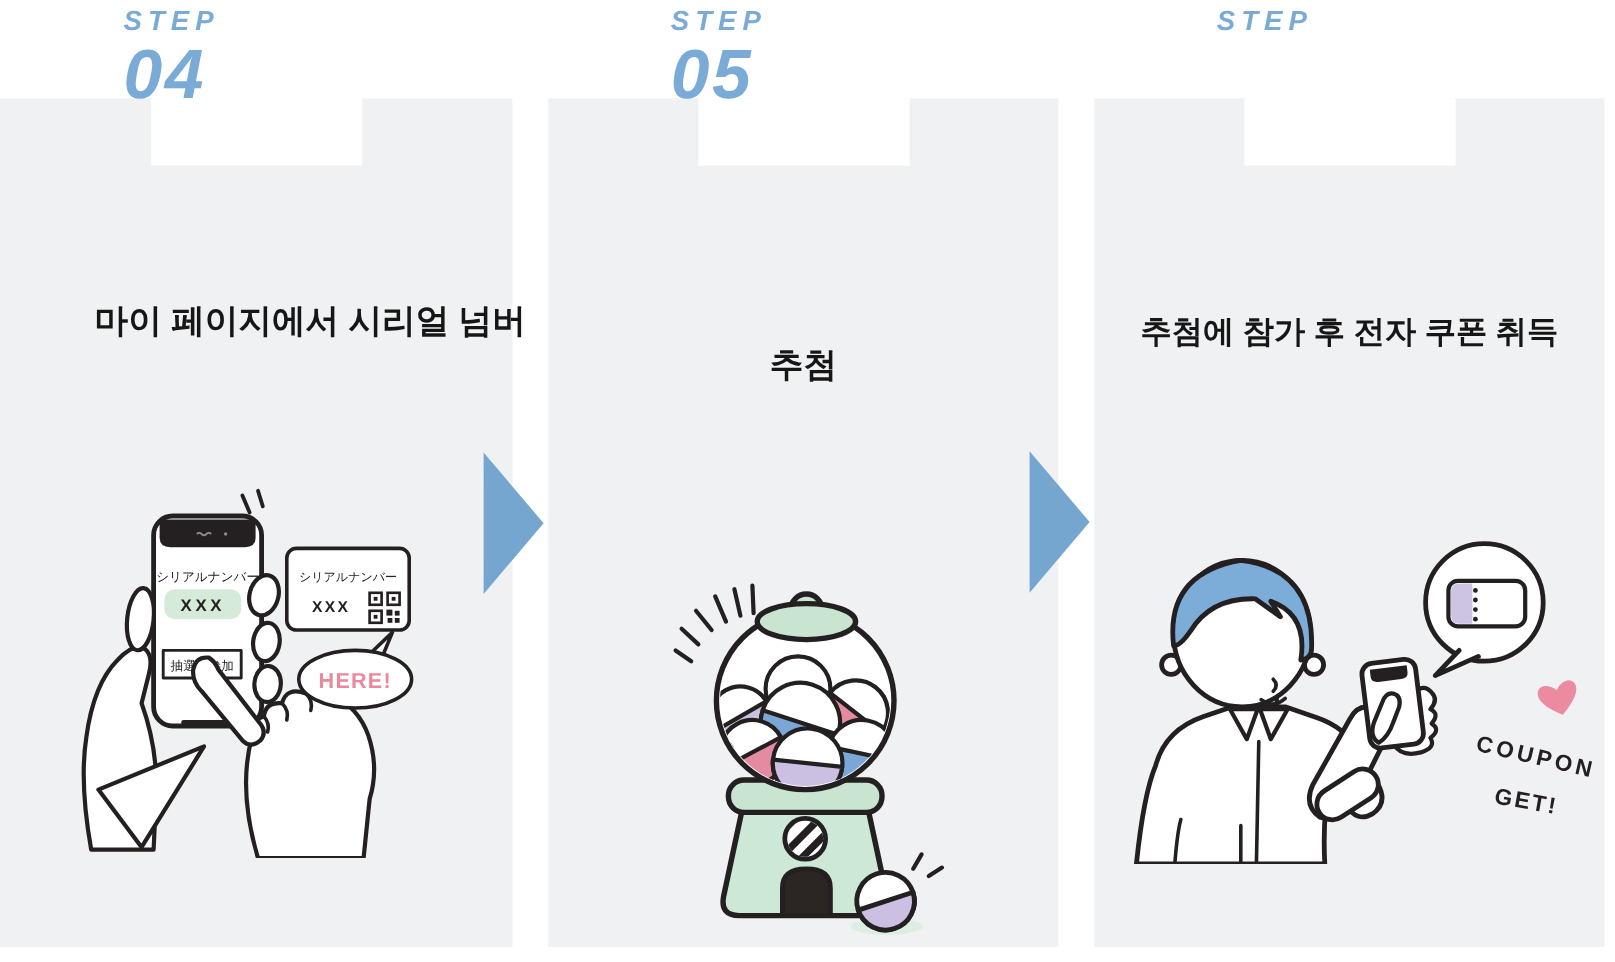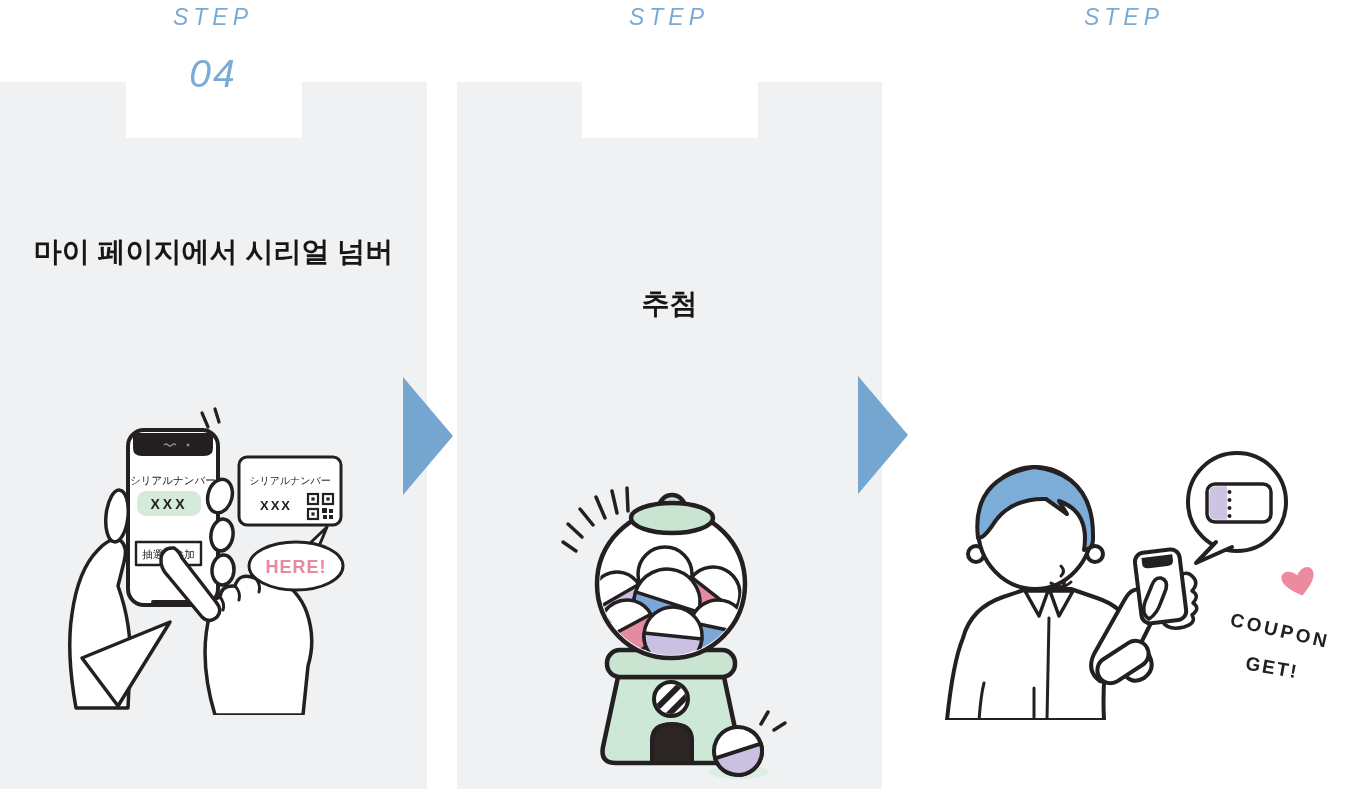--- a/index.html
+++ b/index.html
@@ -5,29 +5,29 @@
   html,body{margin:0;padding:0;background:#ffffff;}
   body{width:1346px;height:802px;overflow:hidden;font-family:"Liberation Sans",sans-serif;}
   #page{position:relative;width:1346px;height:802px;background:#fff;}
 
   .card{position:absolute;top:82px;height:707px;background:var(--card-bg,#eff1f3);}
   #card1{left:0;width:427px;}
   #card2{left:457px;width:425px;}
   #card3{left:912px;width:425px;}
   .notch{position:absolute;top:0;left:50%;transform:translateX(-50%);width:176px;height:56px;background:#ffffff;}
 
-  .step-header{position:absolute;top:4px;width:220px;text-align:center;color:var(--accent,#79abd6);
-    font-style:italic;font-weight:normal;z-index:3;}
+  .step-header{position:absolute;top:4px;width:220px;text-align:left;color:var(--accent,#79abd6);
+    font-style:italic;font-weight:bold;z-index:3;}
   #sh1{left:103px;} #sh2{left:559px;} #sh3{left:1014px;}
   .step-label{font-size:23px;letter-spacing:5px;}
-  .step-number{font-size:39px;line-height:0.95;margin-top:24px;letter-spacing:2px;}
+  .step-number{font-size:58px;line-height:0.95;margin-top:4px;letter-spacing:2px;}
 
   .heading{position:absolute;left:0;width:100%;text-align:center;font-weight:700;
     color:var(--heading-ink,#161616);font-size:28px;line-height:44px;}
-  #card1 .heading{top:148px;}
+  #card1 .heading{top:164px;padding-left:45px;}
   #card2 .heading{top:200px;}
   #card3 .heading{top:172px;font-size:26px;}
 
   .arrow{position:absolute;width:0;height:0;border-top:59px solid transparent;
     border-bottom:59px solid transparent;border-left:50px solid var(--arrow,#75a6d0);z-index:2;}
   #arrow1{left:403px;top:377px;}
   #arrow2{left:858px;top:376px;}
 
   .illus{position:absolute;z-index:2;}
   #illus1{left:60px;top:400px;}
@@ -65,27 +65,35 @@
       <div>마이 페이지에서 시리얼 넘버</div>
     </div>
   </div>
   <div class="card" id="card2">
     <div class="notch"></div>
     <div class="heading">
       <div>추첨</div>
       <div></div>
     </div>
   </div>
+  <div class="card" id="card3">
+    <div class="notch"></div>
+    <div class="heading">
+      <div>추첨에 참가 후 전자 쿠폰 취득</div>
+      <div></div>
+    </div>
+  </div>
 
   <div class="step-header" id="sh1">
     <div class="step-label">STEP</div>
     <div class="step-number">04</div>
   </div>
   <div class="step-header" id="sh2">
     <div class="step-label">STEP</div>
+    <div class="step-number">05</div>
   </div>
   <div class="step-header" id="sh3">
     <div class="step-label">STEP</div>
   </div>
 
   <div class="arrow" id="arrow1"></div>
   <div class="arrow" id="arrow2"></div>
 
   <svg class="illus" id="illus1" width="350" height="315" viewBox="0 0 350 315">
 

